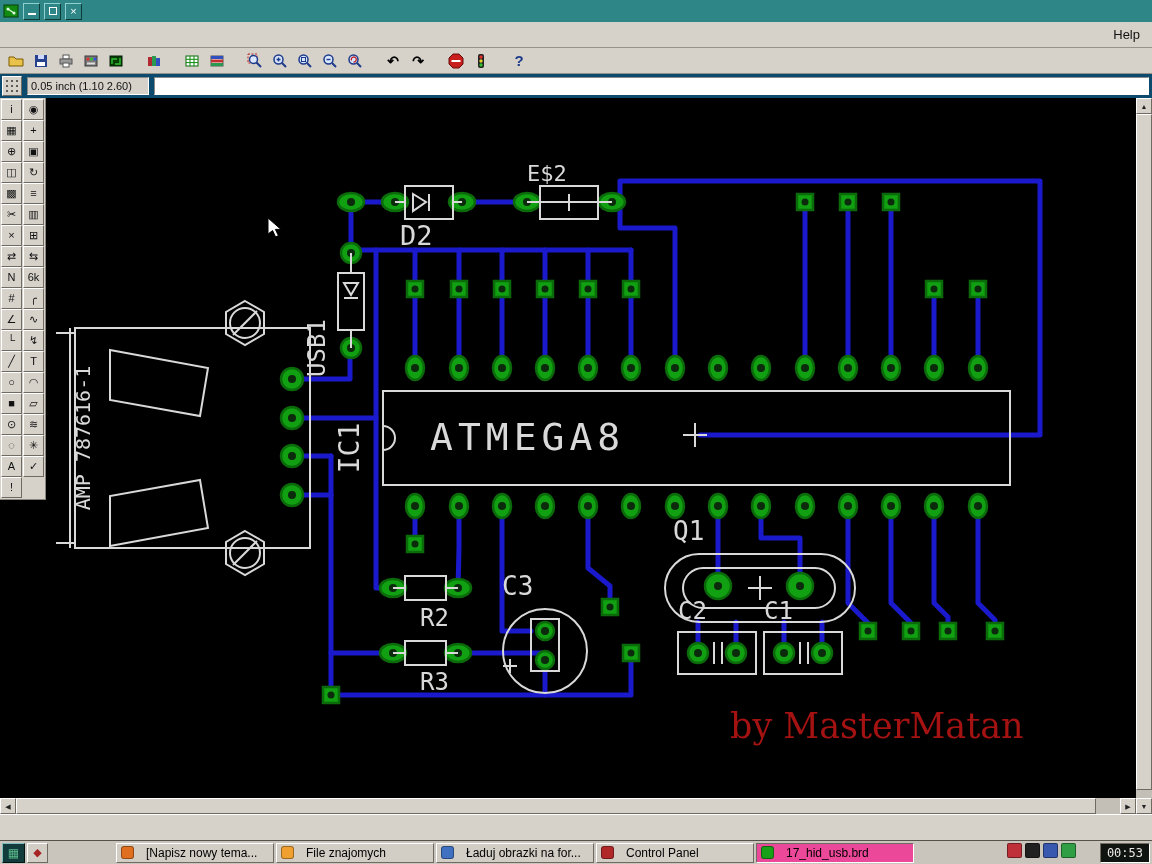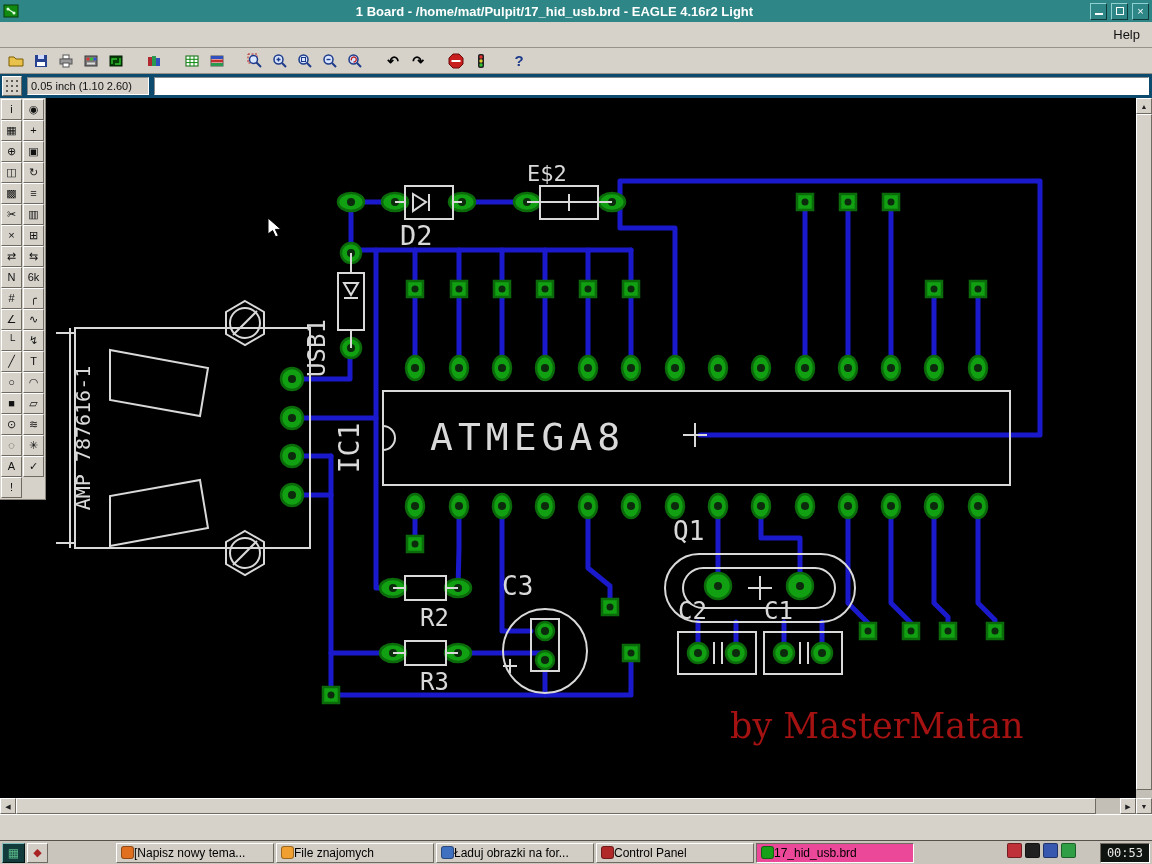--- a/index.html
+++ b/index.html
@@ -42,21 +42,21 @@
   .sb-thumb{background:#d6d2ca;border:1px solid;border-color:#fff #6f6b63 #6f6b63 #fff}
   .sb-thumb-h{flex:1;margin-right:24px}
   .sb-thumb-v{flex:1;margin-bottom:8px}
   
   .statusbar{height:26px;border-top:1px solid #fff;background:#d6d2ca}
   .taskbar{height:24px;background:#c9c5bd;border-top:1px solid #55514b;display:flex;align-items:center;gap:2px;padding:0 2px}
   .startbtn{width:23px;height:20px;background:#123c3c;border:1px solid;border-color:#7fbcbc #041414 #041414 #7fbcbc;color:#58b888;font-size:12px;display:flex;align-items:center;justify-content:center}
   .launchbtn{width:21px;height:20px;background:#d2cec6;border:1px solid;border-color:#fff #6f6b63 #6f6b63 #fff;color:#a82424;font-size:11px;display:flex;align-items:center;justify-content:center}
   .task-spacer{width:64px}
   .tasks{display:flex;gap:2px}
-  .task-btn{height:20px;width:158px;display:flex;align-items:center;gap:0;padding:0 4px;background:#d2cec6;border:1px solid;border-color:#fff #6f6b63 #6f6b63 #fff;font-size:12px;overflow:hidden;white-space:nowrap;text-align:left}
+  .task-btn{height:20px;width:158px;display:flex;align-items:center;gap:12px;padding:0 4px;background:#d2cec6;border:1px solid;border-color:#fff #6f6b63 #6f6b63 #fff;font-size:12px;overflow:hidden;white-space:nowrap;text-align:left}
   .task-btn.active{border-color:#6f6b63 #fff #fff #6f6b63;background:#ec4899}
   .task-icon{width:13px;height:13px;flex:none;border-radius:3px;border:1px solid rgba(0,0,0,.35)}
   .task-label{overflow:hidden;text-overflow:ellipsis}
   .tray{margin-left:auto;display:flex;align-items:flex-start;gap:21px}
   .tray-icon{width:15px;height:15px;border-radius:2px;border:1px solid rgba(0,0,0,.4)}
   .clock{background:#101410;color:#e8e8e8;font-family:"DejaVu Sans Mono",monospace;font-size:12px;padding:2px 6px;border:1px solid;border-color:#6f6b63 #fff #fff #6f6b63;margin-left:3px}
   
   #traces polyline{stroke:#1a1acc;stroke-width:5;fill:none;stroke-linecap:round;stroke-linejoin:round}
   #pads ellipse,#pads rect,#pads circle{fill:#11a011;stroke:#0b6b0b;stroke-width:2.5}
   #pads .hole{fill:#0c2a0c;stroke:none}
@@ -67,21 +67,20 @@
 </head>
 <body>
 
 <div class="titlebar">
   <svg class="win-icon" viewBox="0 0 16 16">
     <rect x="1" y="2" width="14" height="12" fill="#128a12" stroke="#063f06"></rect>
     <circle cx="5" cy="6" r="1.5" fill="#dfffdf"></circle>
       <circle cx="11" cy="10" r="1.5" fill="#dfffdf"></circle>
     <path d="M5,6 L11,10" stroke="#dfffdf" stroke-width="1.2" fill="none"></path>
   </svg>
-  <span class="title-text">1 Board - /home/mat/Pulpit/17_hid_usb.brd - EAGLE 4.16r2 Light</span>
   <button class="winbtn">
       <span class="glyph-min"></span>
     </button>
   <button class="winbtn">
       <span class="glyph-max"></span>
     </button>
   <button class="winbtn">×</button>
 </div>
 
 <nav class="menubar">

